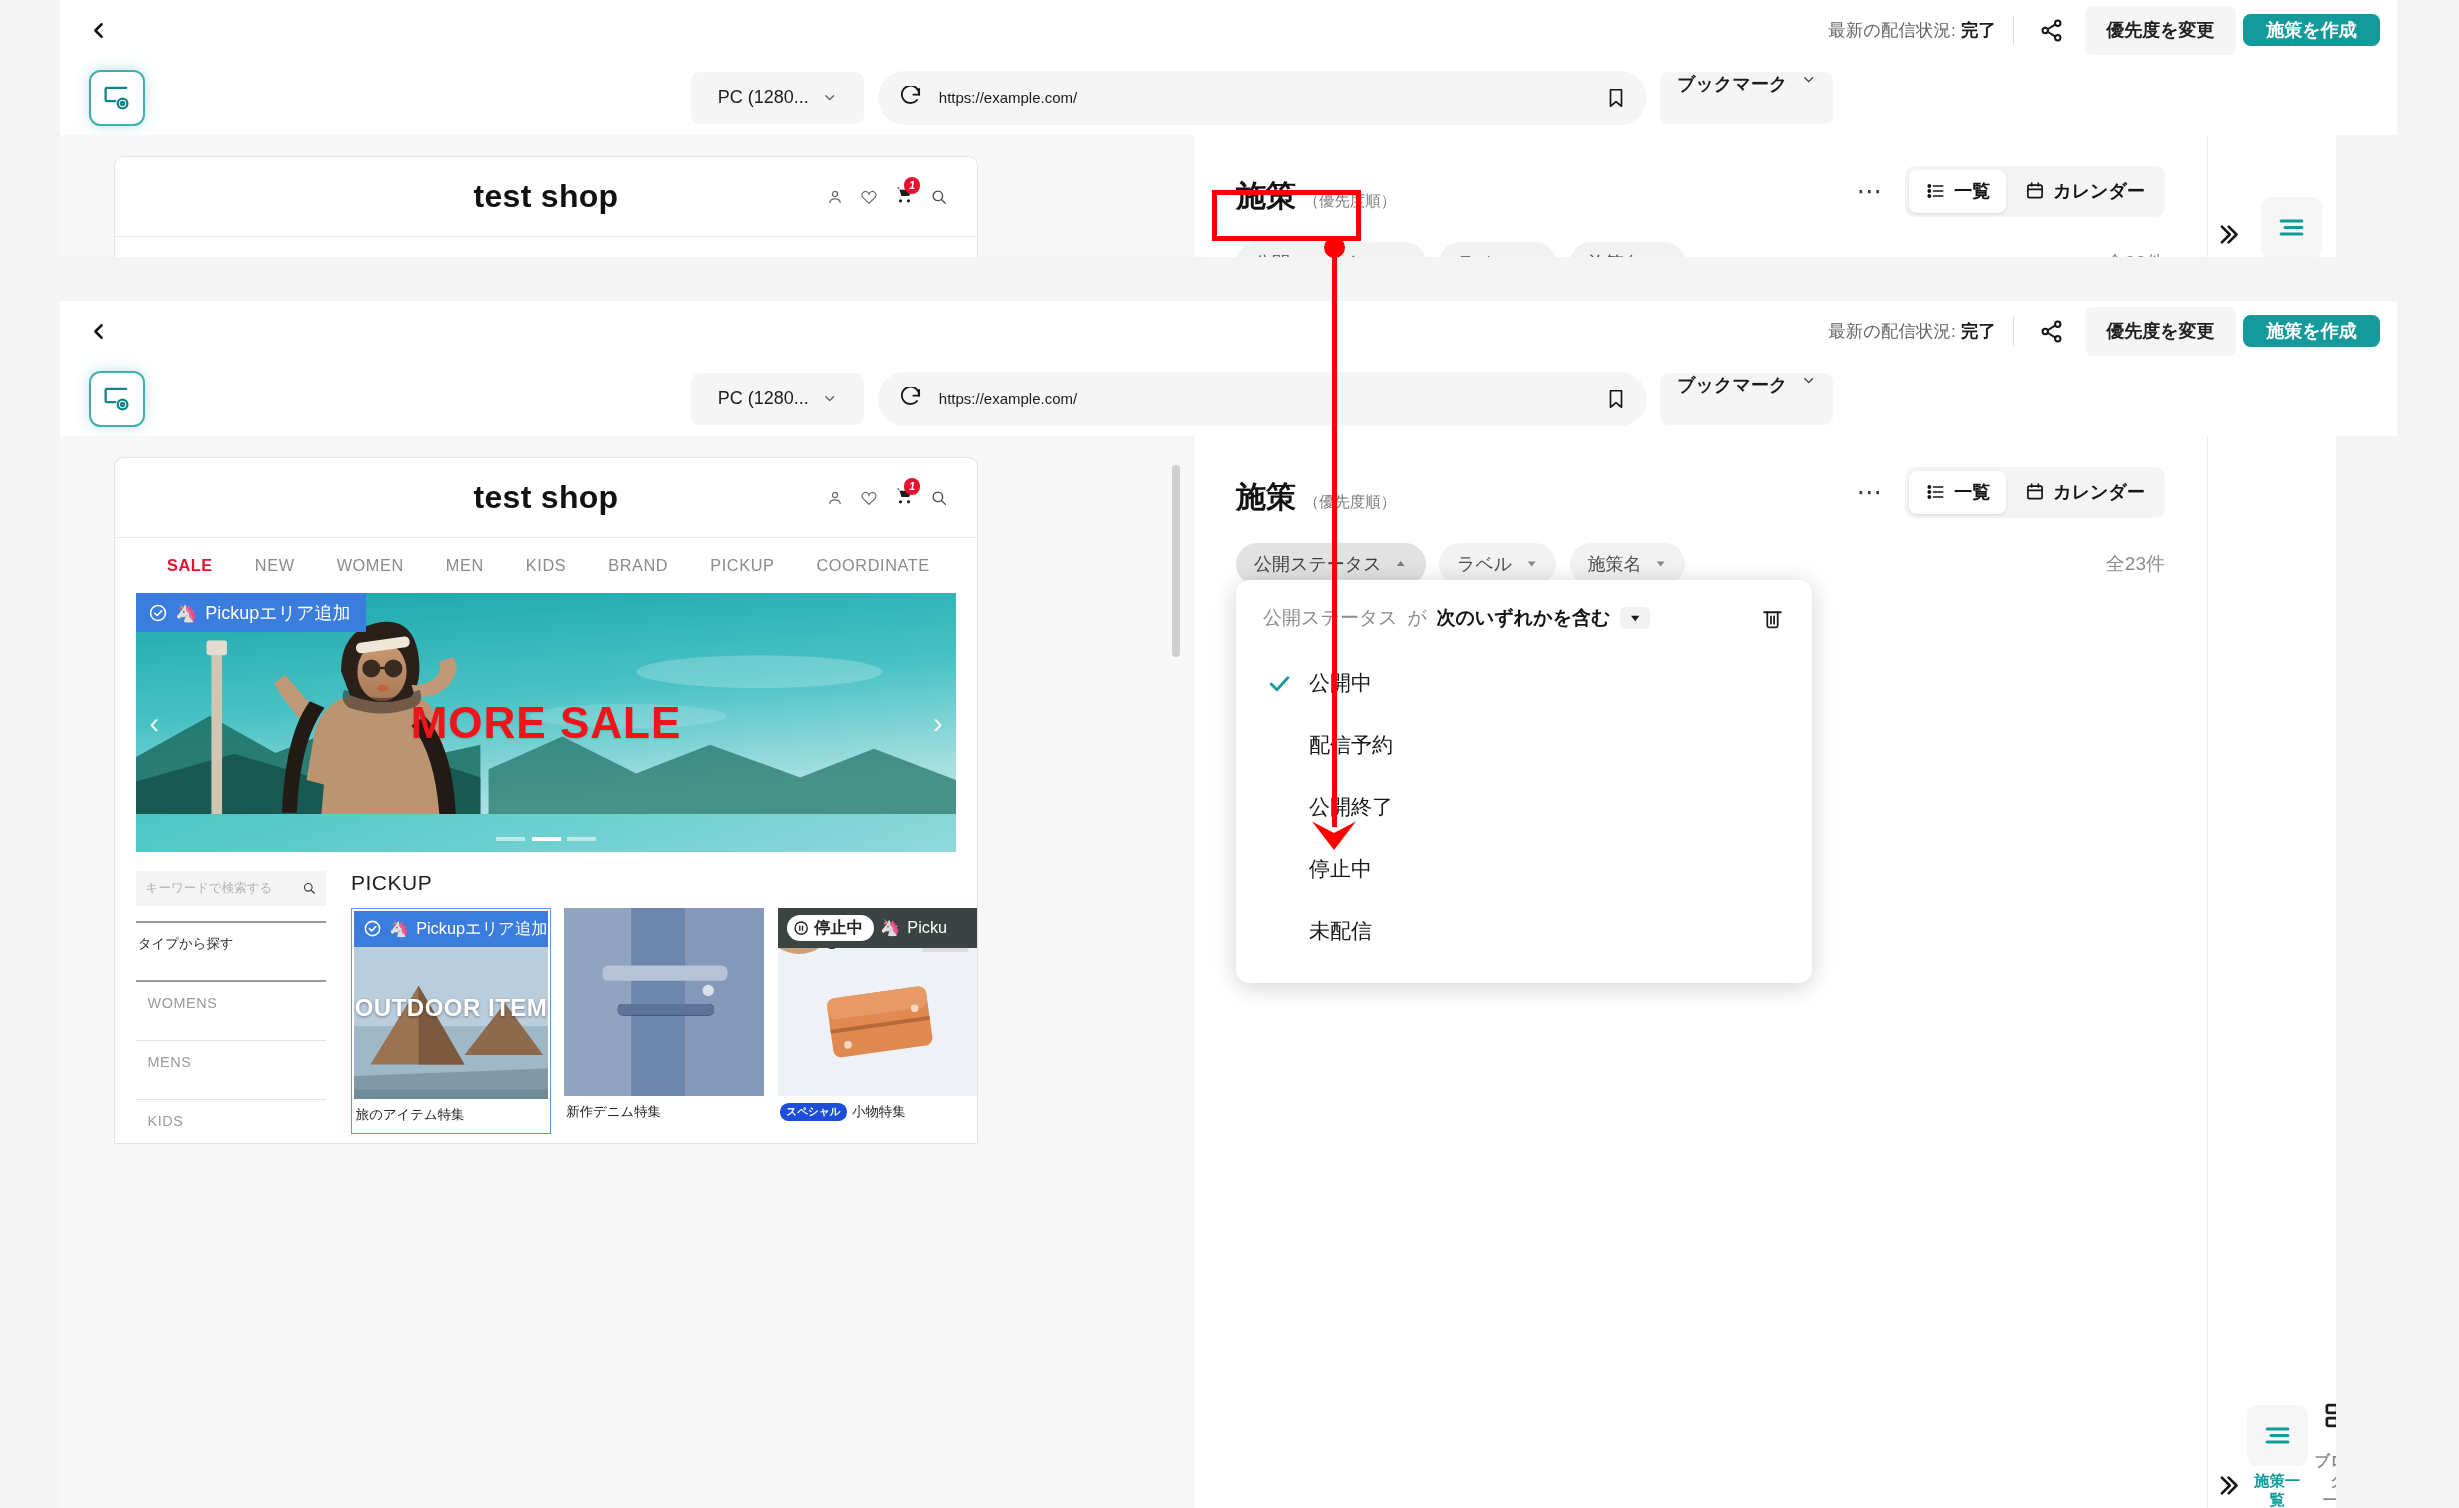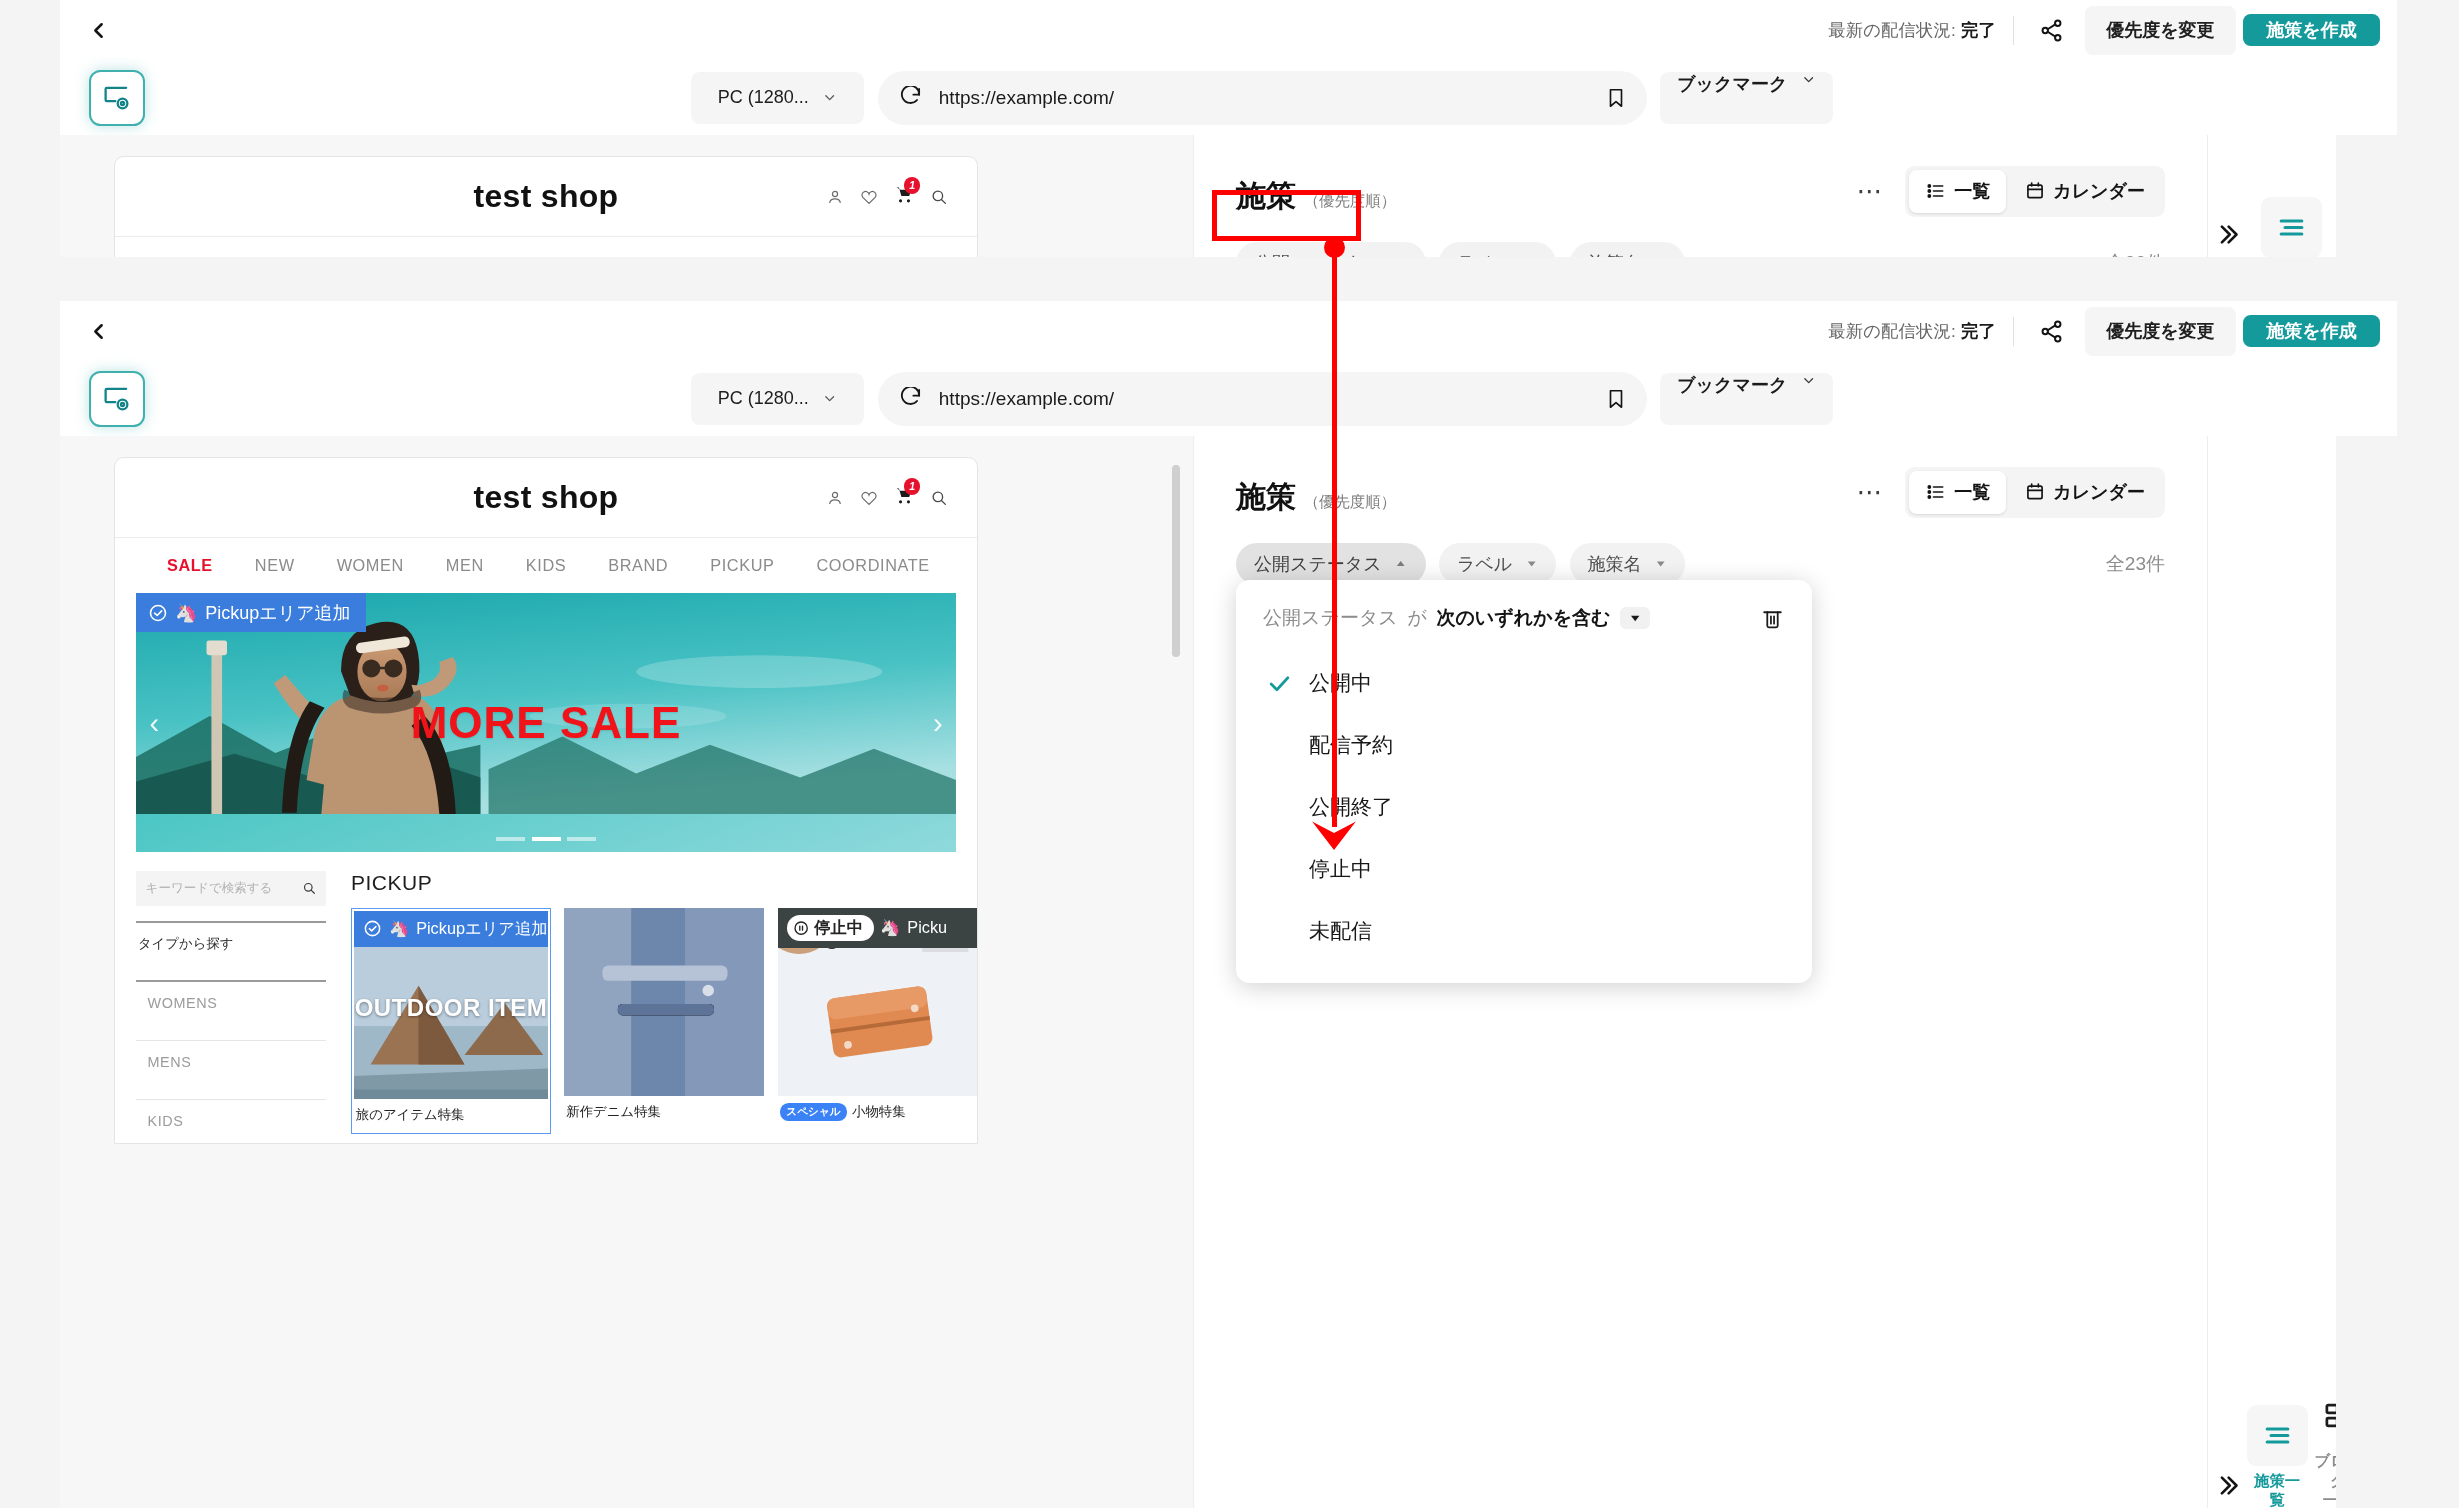--- a/index.html
+++ b/index.html
@@ -74,21 +74,21 @@
     height: 52px; min-width: 173px;
     display: flex; align-items: center; justify-content: center; gap: 13.4px;
     padding: 0 17.3px; font-size: 18px; color: #1d1d1d; cursor: pointer;
   }
   .url-field {
     background: #f5f5f5; border-radius: 27px;
     height: 54px; width: 769px;
     display: flex; align-items: center; gap: 17.3px;
     padding: 0 9.6px 0 21px;
   }
-  .url-text { flex: 1; font-size: 19px; color: #1b1b1b; }
+  .url-text { flex: 1; font-size: 15px; color: #1b1b1b; }
   .icon-round {
     width: 42px; height: 42px; border-radius: 50%;
     display: flex; align-items: center; justify-content: center;
     cursor: pointer;
   }
   .bookmark-sel {
     background: #f5f5f5; border-radius: 8.6px;
     height: 52px; display:flex; align-items:flex-start; gap: 13.4px;
     padding: 0 17.3px; font-size: 18px; font-weight: 700; color: #1b1b1b; cursor: pointer;
   }
@@ -180,21 +180,21 @@
   .side-item { font-size: 14.4px; color: #9b9b9b; padding: 13.4px 1.9px 13.4px 11.5px; letter-spacing: 0.6px; }
 
   .pickup-col { flex: 1; }
   .pickup-h { font-size: 21px; color: #1e1e1e; letter-spacing: 0.5px; margin-bottom: 13.4px; }
   .cards { display: flex; gap: 13.4px; }
   .card { width: 200px; position: relative; }
   .card.sel { border: 1px solid #5b9bf0; padding: 1.9px; }
   .card-img { height: 188px; position: relative; overflow: hidden; }
   .card-cap { font-size: 13.4px; color: #232323; padding: 6.7px 1.9px; display:flex; align-items:center; gap:4.8px;}
   .tag-sp {
-    background: #3b82f6; color: #fff; font-size: 10.6px; font-weight: 700;
+    background: #1d4ed8; color: #fff; font-size: 10.6px; font-weight: 700;
     border-radius: 8.6px; padding: 1.9px 6.7px; white-space: nowrap;
   }
   .card-badge {
     position: absolute; top: 0; left: 0; right: -58px; z-index: 4;
     font-size: 16.3px; color: #fff; padding: 6.7px 9.6px;
     display: flex; align-items: center; gap: 6.7px; white-space: nowrap;
   }
   .card-badge.blue { background: #3b7ddd; }
   .card-badge.dark { background: #3b4442; }
   .pill-stop {

